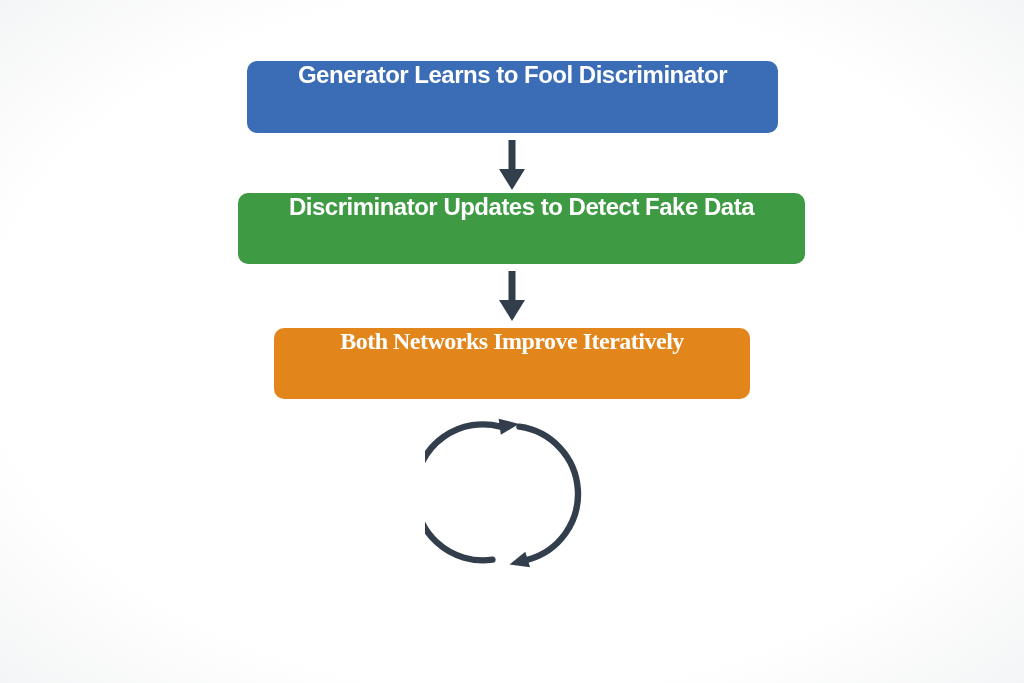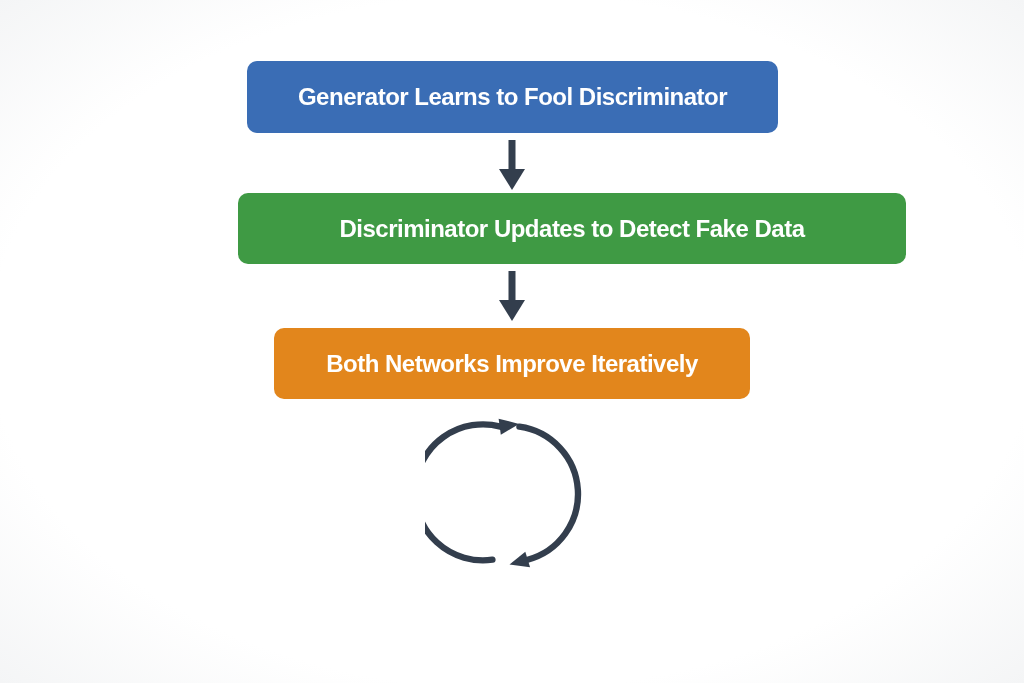--- a/index.html
+++ b/index.html
@@ -13,31 +13,31 @@
     width: 1024px;
     height: 683px;
     margin: 0 auto;
     background: radial-gradient(ellipse at center, #ffffff 72%, #f4f5f6 100%);
     overflow: hidden;
   }
   .step-box {
     position: absolute;
     border-radius: 10px;
     display: flex;
-    align-items: center;
+    align-items: flex-start;
     justify-content: center;
     color: #ffffff;
     font-weight: 700;
     font-size: 24px;
     letter-spacing: -0.5px;
     text-align: center;
     white-space: nowrap;
   }
   #step1 { left: 247px; top: 61px;  width: 531px; height: 72px; background: var(--c-step1, #3a6db5); }
-  #step2 { left: 238px; top: 193px; width: 668px; height: 71px; background: var(--c-step2, #3f9a44); }
+  #step2 { left: 238px; top: 193px; width: 567px; height: 71px; background: var(--c-step2, #3f9a44); }
   #step3 { left: 274px; top: 328px; width: 476px; height: 71px; background: var(--c-step3, #e2861c); }
   .down-arrow {
     position: absolute;
     left: 496px;
     width: 32px;
     height: 52px;
     color: var(--c-arrow, #333e4d);
   }
   #arrow1 { top: 139px; }
   #arrow2 { top: 270px; }
@@ -77,21 +77,21 @@
 
   <div class="step-box" id="step2" style="background: rgb(63, 154, 68);">
     <span>Discriminator Updates to Detect Fake Data</span>
   </div>
 
   <svg class="down-arrow" id="arrow2" viewBox="0 0 32 52">
     <rect x="12.5" y="1" width="7" height="31" fill="currentColor"></rect>
     <polygon points="3,30 29,30 16,51" fill="currentColor"></polygon>
   </svg>
 
-  <div class="step-box" id="step3" style="background: rgb(226, 134, 28);">
+  <div class="step-box" id="step3" style="background: rgb(226, 134, 28); font-family: Liberation Serif, serif;">
     <span>Both Networks Improve Iteratively</span>
   </div>
 
   <svg class="loop-icon" viewBox="0 0 200 200">
 
     <path d="M 79.3 177.3 A 80 80 0 1 1 88.9 20.8" fill="none" stroke="currentColor" stroke-width="7.5" stroke-linecap="round"></path>
 
     <polygon points="110.7,17.5 89.2,30.2 86.6,11.4" fill="currentColor"></polygon>
 
     <path d="M 111.1 20.8 A 80 80 0 0 1 120.7 177.3" fill="none" stroke="currentColor" stroke-width="7.5" stroke-linecap="round"></path>

